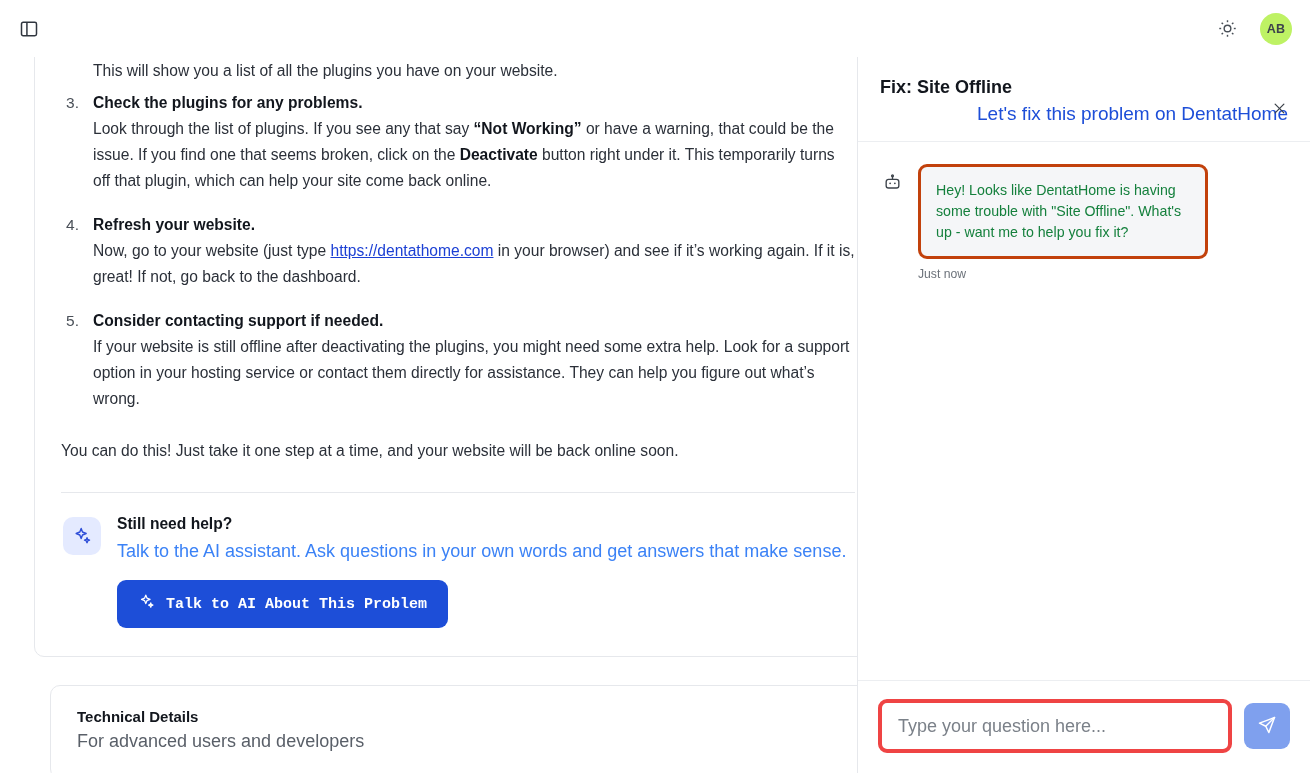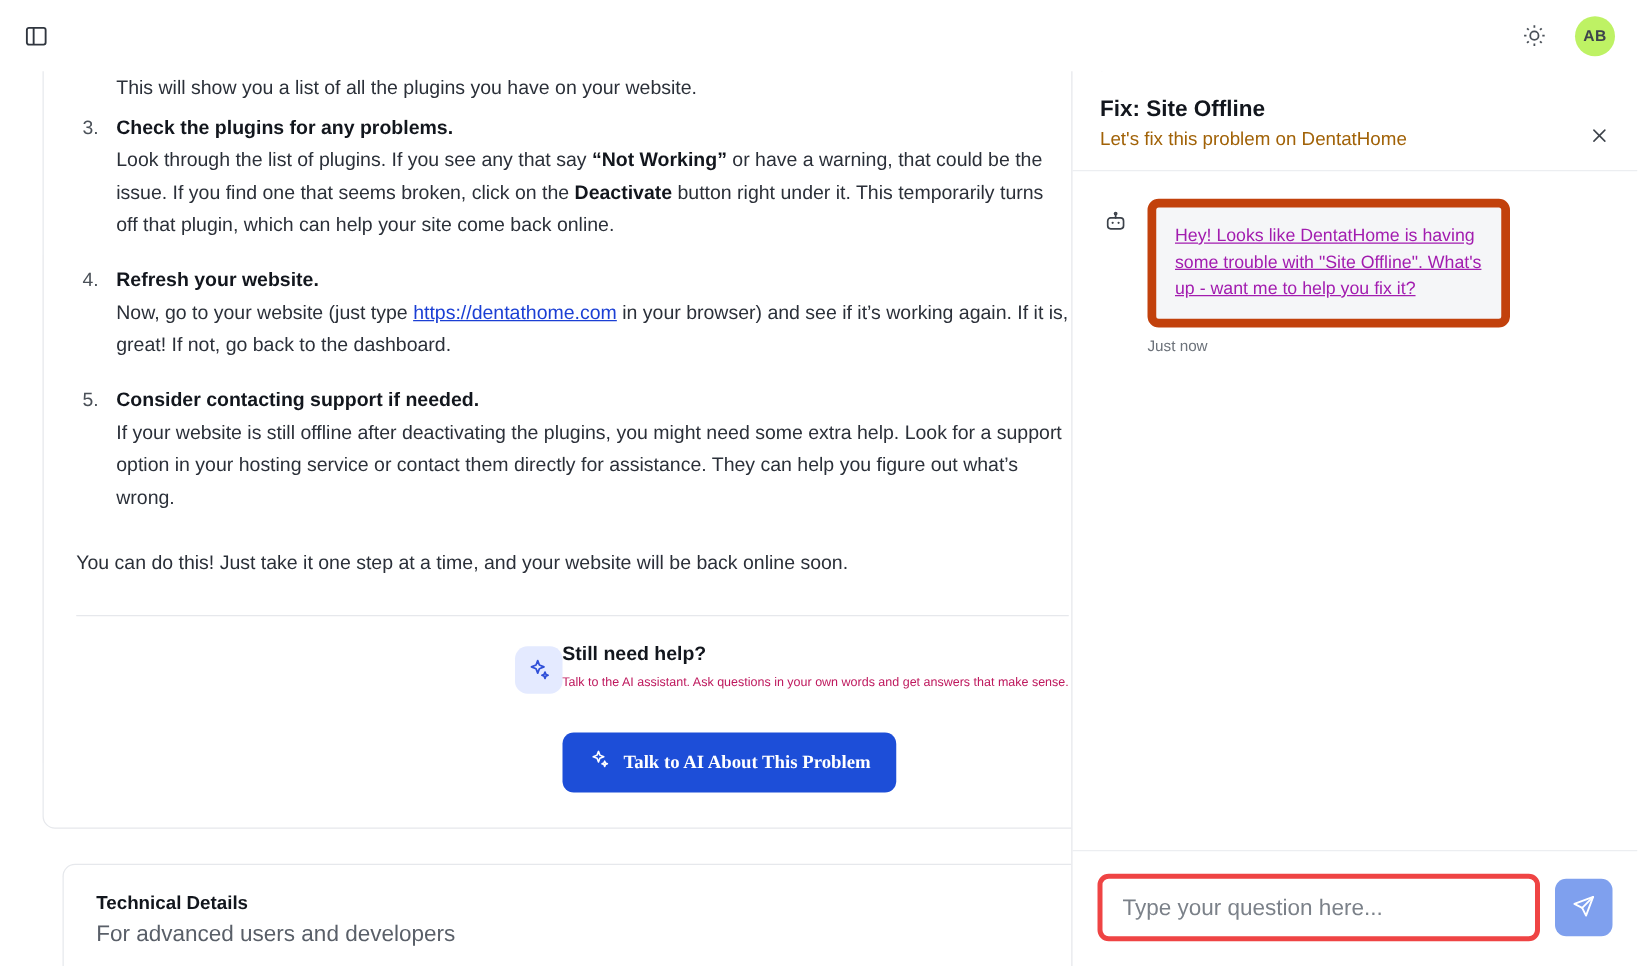--- a/index.html
+++ b/index.html
@@ -65,32 +65,32 @@
     font-size: 15.6px; line-height: 26px; color: #2b3039;
     margin: 0 0 6px 32px;
   }
   .closing {
     font-size: 15.6px; line-height: 26px; color: #2b3039;
     margin: 26px 0 0 0;
   }
 
   .divider { height: 1px; background: #e6e8ec; margin: 28px 0 22px 0; }
 
-  .help-row { display: flex; align-items: flex-start; padding-left: 2px; justify-content: flex-end; }
+  .help-row { display: flex; gap: 16px; align-items: flex-start; padding-left: 2px; }
   .help-icon {
     width: 38px; height: 38px; border-radius: 10px; background: #e4eaff;
     display: flex; align-items: center; justify-content: center; flex: none; margin-top: 2px;
   }
   .help-title { font-size: 15.6px; font-weight: 700; color: #12161d; margin-bottom: 8px; }
-  .help-sub { font-size: 10px; color: #be185d; margin-bottom: 34px; }
+  .help-sub { font-size: 18px; color: #3b82f6; margin-bottom: 18px; }
   .ai-btn {
     display: inline-flex; align-items: center; gap: 11px;
     background: #1d4ed8; color: #fff; border: none; border-radius: 9px;
     padding: 13px 21px; font-size: 15px; font-weight: 700; cursor: pointer;
-    font-family: Liberation Serif, serif;
+    font-family: Liberation Mono, monospace;
   }
 
   .card.second { margin-top: 28px; padding: 22px 26px 26px 26px; margin-left: 16px; }
   .tech-title { font-size: 15px; font-weight: 700; color: #12161d; }
   .tech-sub { font-size: 18px; color: #595f68; margin-top: 6px; }
 
   
   .scroll-track {
     position: absolute; top: 57px; right: 0; width: 12px; bottom: 0;
   }
@@ -105,37 +105,36 @@
     background: #ffffff;
     border-left: 1px solid #e6e8ec;
     display: flex; flex-direction: column;
   }
   .chat-header {
     padding: 20px 22px 16px 22px;
     border-bottom: 1px solid #eceef1;
     position: relative;
   }
   .chat-title { font-size: 18px; font-weight: 700; color: #12161d; }
-  .chat-sub { font-size: 15px; color: #a16207; margin-top: 5px; }
+  .chat-sub { font-size: 19px; color: #1d4ed8; margin-top: 5px; text-align: right; }
   .chat-close {
     position: absolute; top: 40px; right: 20px;
     width: 22px; height: 22px; display: flex; align-items: center; justify-content: center;
     color: #3c424a; cursor: pointer; font-size: 17px; line-height: 1;
   }
   .chat-body { flex: 1; padding: 22px 22px 0 22px; overflow: hidden; }
   .msg-row { display: flex; gap: 14px; align-items: flex-start; }
   .bot-avatar {
     width: 24px; height: 24px; flex: none; display: flex; align-items: center; justify-content: center;
     color: #3c424a; margin-top: 6px;
   }
   .bubble {
-    background: #f5f6f8; border: 7px solid #c2410c; border-radius: 9px;
-    padding: 13px 15px; font-size: 14.2px; line-height: 21px; color: #a21caf;
+    background: #f5f6f8; border: 3px solid #c2410c; border-radius: 9px;
+    padding: 13px 15px; font-size: 14.2px; line-height: 21px; color: #15803d;
     max-width: 290px;
-    text-decoration: underline;
   }
   .msg-time { font-size: 12.2px; color: #6c727a; margin: 8px 0 0 38px; }
 
   .chat-input-bar {
     border-top: 1px solid #eceef1;
     padding: 18px 20px 20px 20px;
     display: flex; gap: 12px; align-items: center;
   }
   .chat-input {
     flex: 1; height: 54px; border: 4px solid #ef4444; border-radius: 9px;

